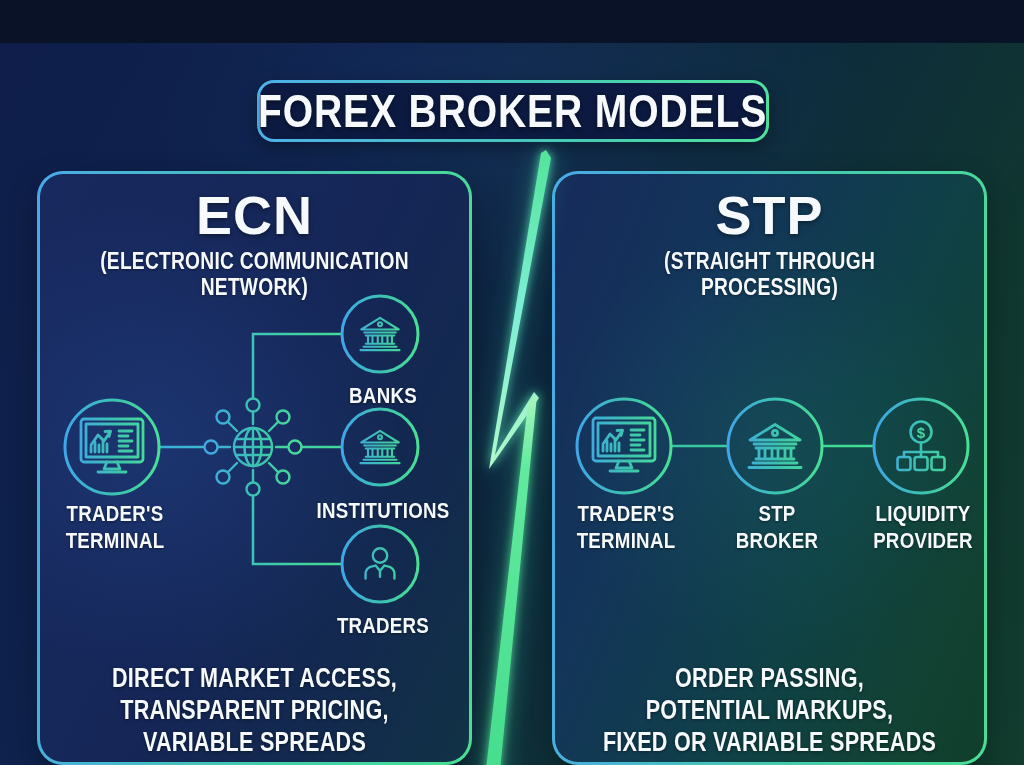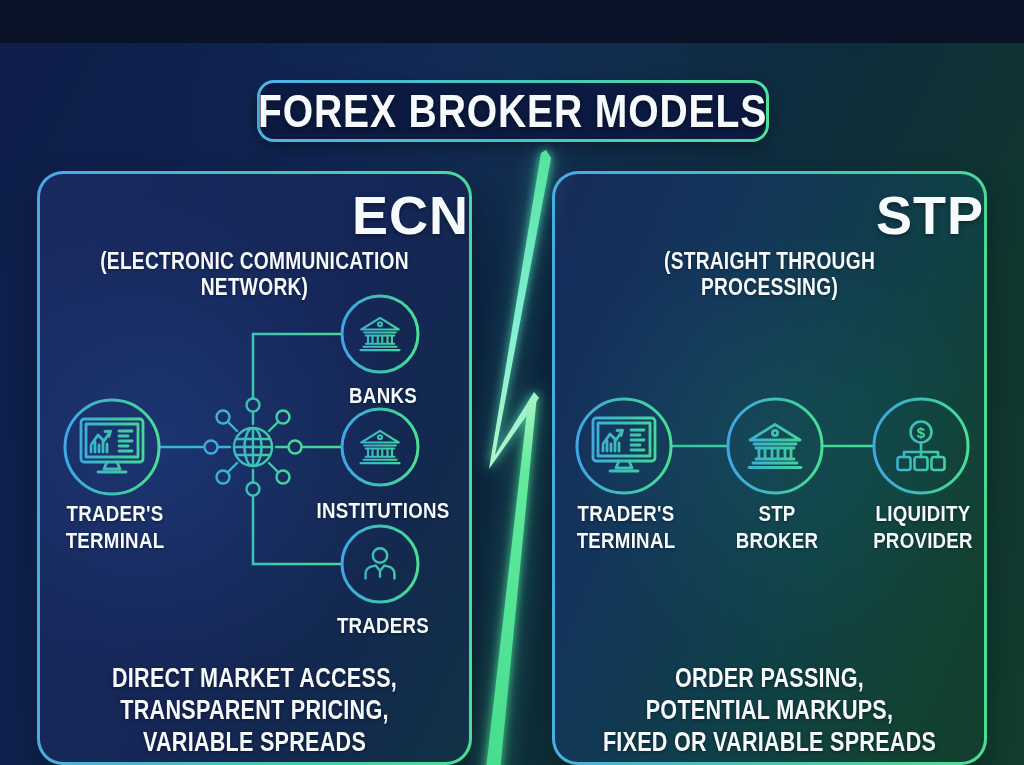--- a/index.html
+++ b/index.html
@@ -39,21 +39,21 @@
       linear-gradient(95deg,#49a9e8 0%,#45c9ae 55%,#4ade94 100%) border-box;
   }
   .panel.stp{
     left:552px;
     background:
       radial-gradient(circle at 50% 45%, rgba(40,140,120,0.16), rgba(0,0,0,0) 55%) padding-box,
       linear-gradient(112deg,#162b5a 0%,#13355a 30%,#0f4146 62%,#124233 85%,#113e2c 100%) padding-box,
       linear-gradient(95deg,#49a9e8 0%,#45c9ae 55%,#4ade94 100%) border-box;
     text-decoration: underline;
   }
-  .panel .heading{position:absolute;left:0;top:12px;width:100%;text-align:right;font-size:54px;line-height:58px;letter-spacing:1px;text-shadow:0 2px 5px rgba(0,0,0,0.4);}
+  .panel .heading{position:absolute;left:0;top:12px;width:100%;text-align:center;font-size:54px;line-height:58px;letter-spacing:1px;text-shadow:0 2px 5px rgba(0,0,0,0.4);}
   .panel .subheading{position:absolute;left:0;top:74px;width:100%;text-align:center;font-size:24px;line-height:26px;letter-spacing:0.3px;text-shadow:0 1px 3px rgba(0,0,0,0.4);}
   .node-label{position:absolute;text-align:center;font-size:22px;line-height:27px;letter-spacing:0.3px;text-shadow:0 1px 3px rgba(0,0,0,0.45);}
   .features{position:absolute;left:0;top:488px;width:100%;text-align:center;font-size:27px;line-height:32px;letter-spacing:0.3px;text-shadow:0 1px 4px rgba(0,0,0,0.45);}
 
   svg.linework{position:absolute;left:0;top:0;pointer-events:none;}
 </style>
 </head>
 <body>
 
 <div class="stage">

